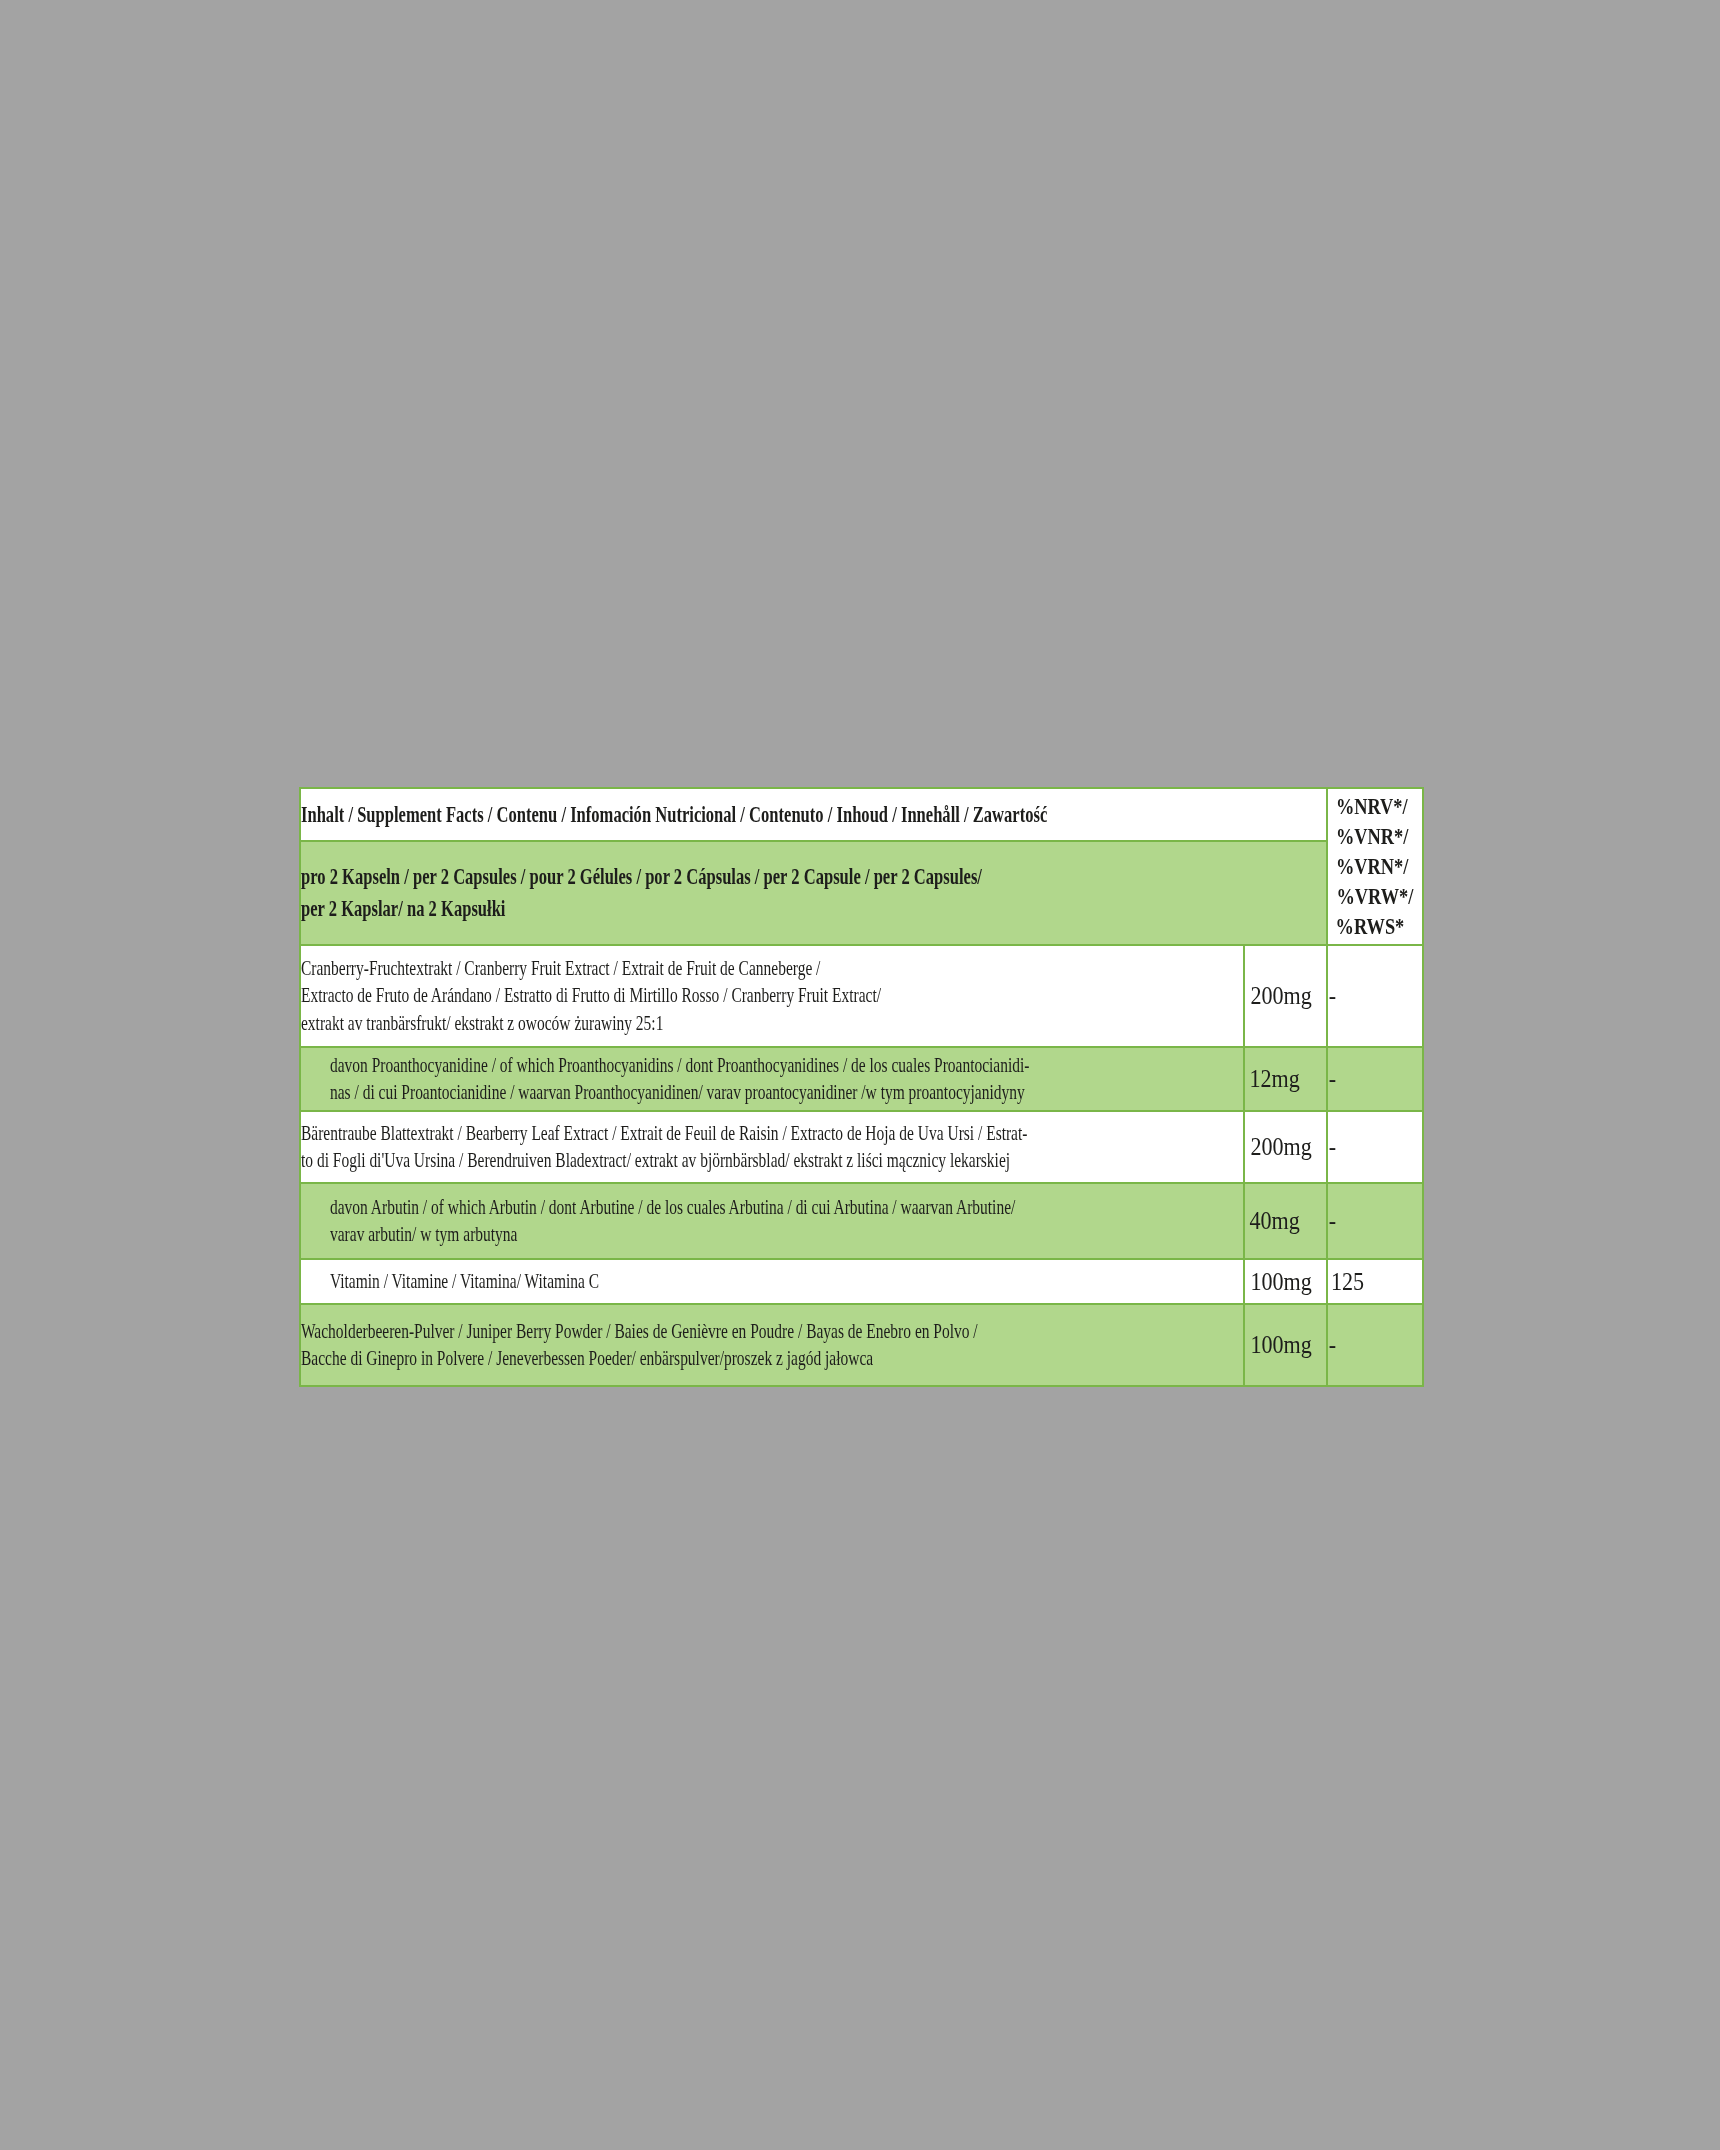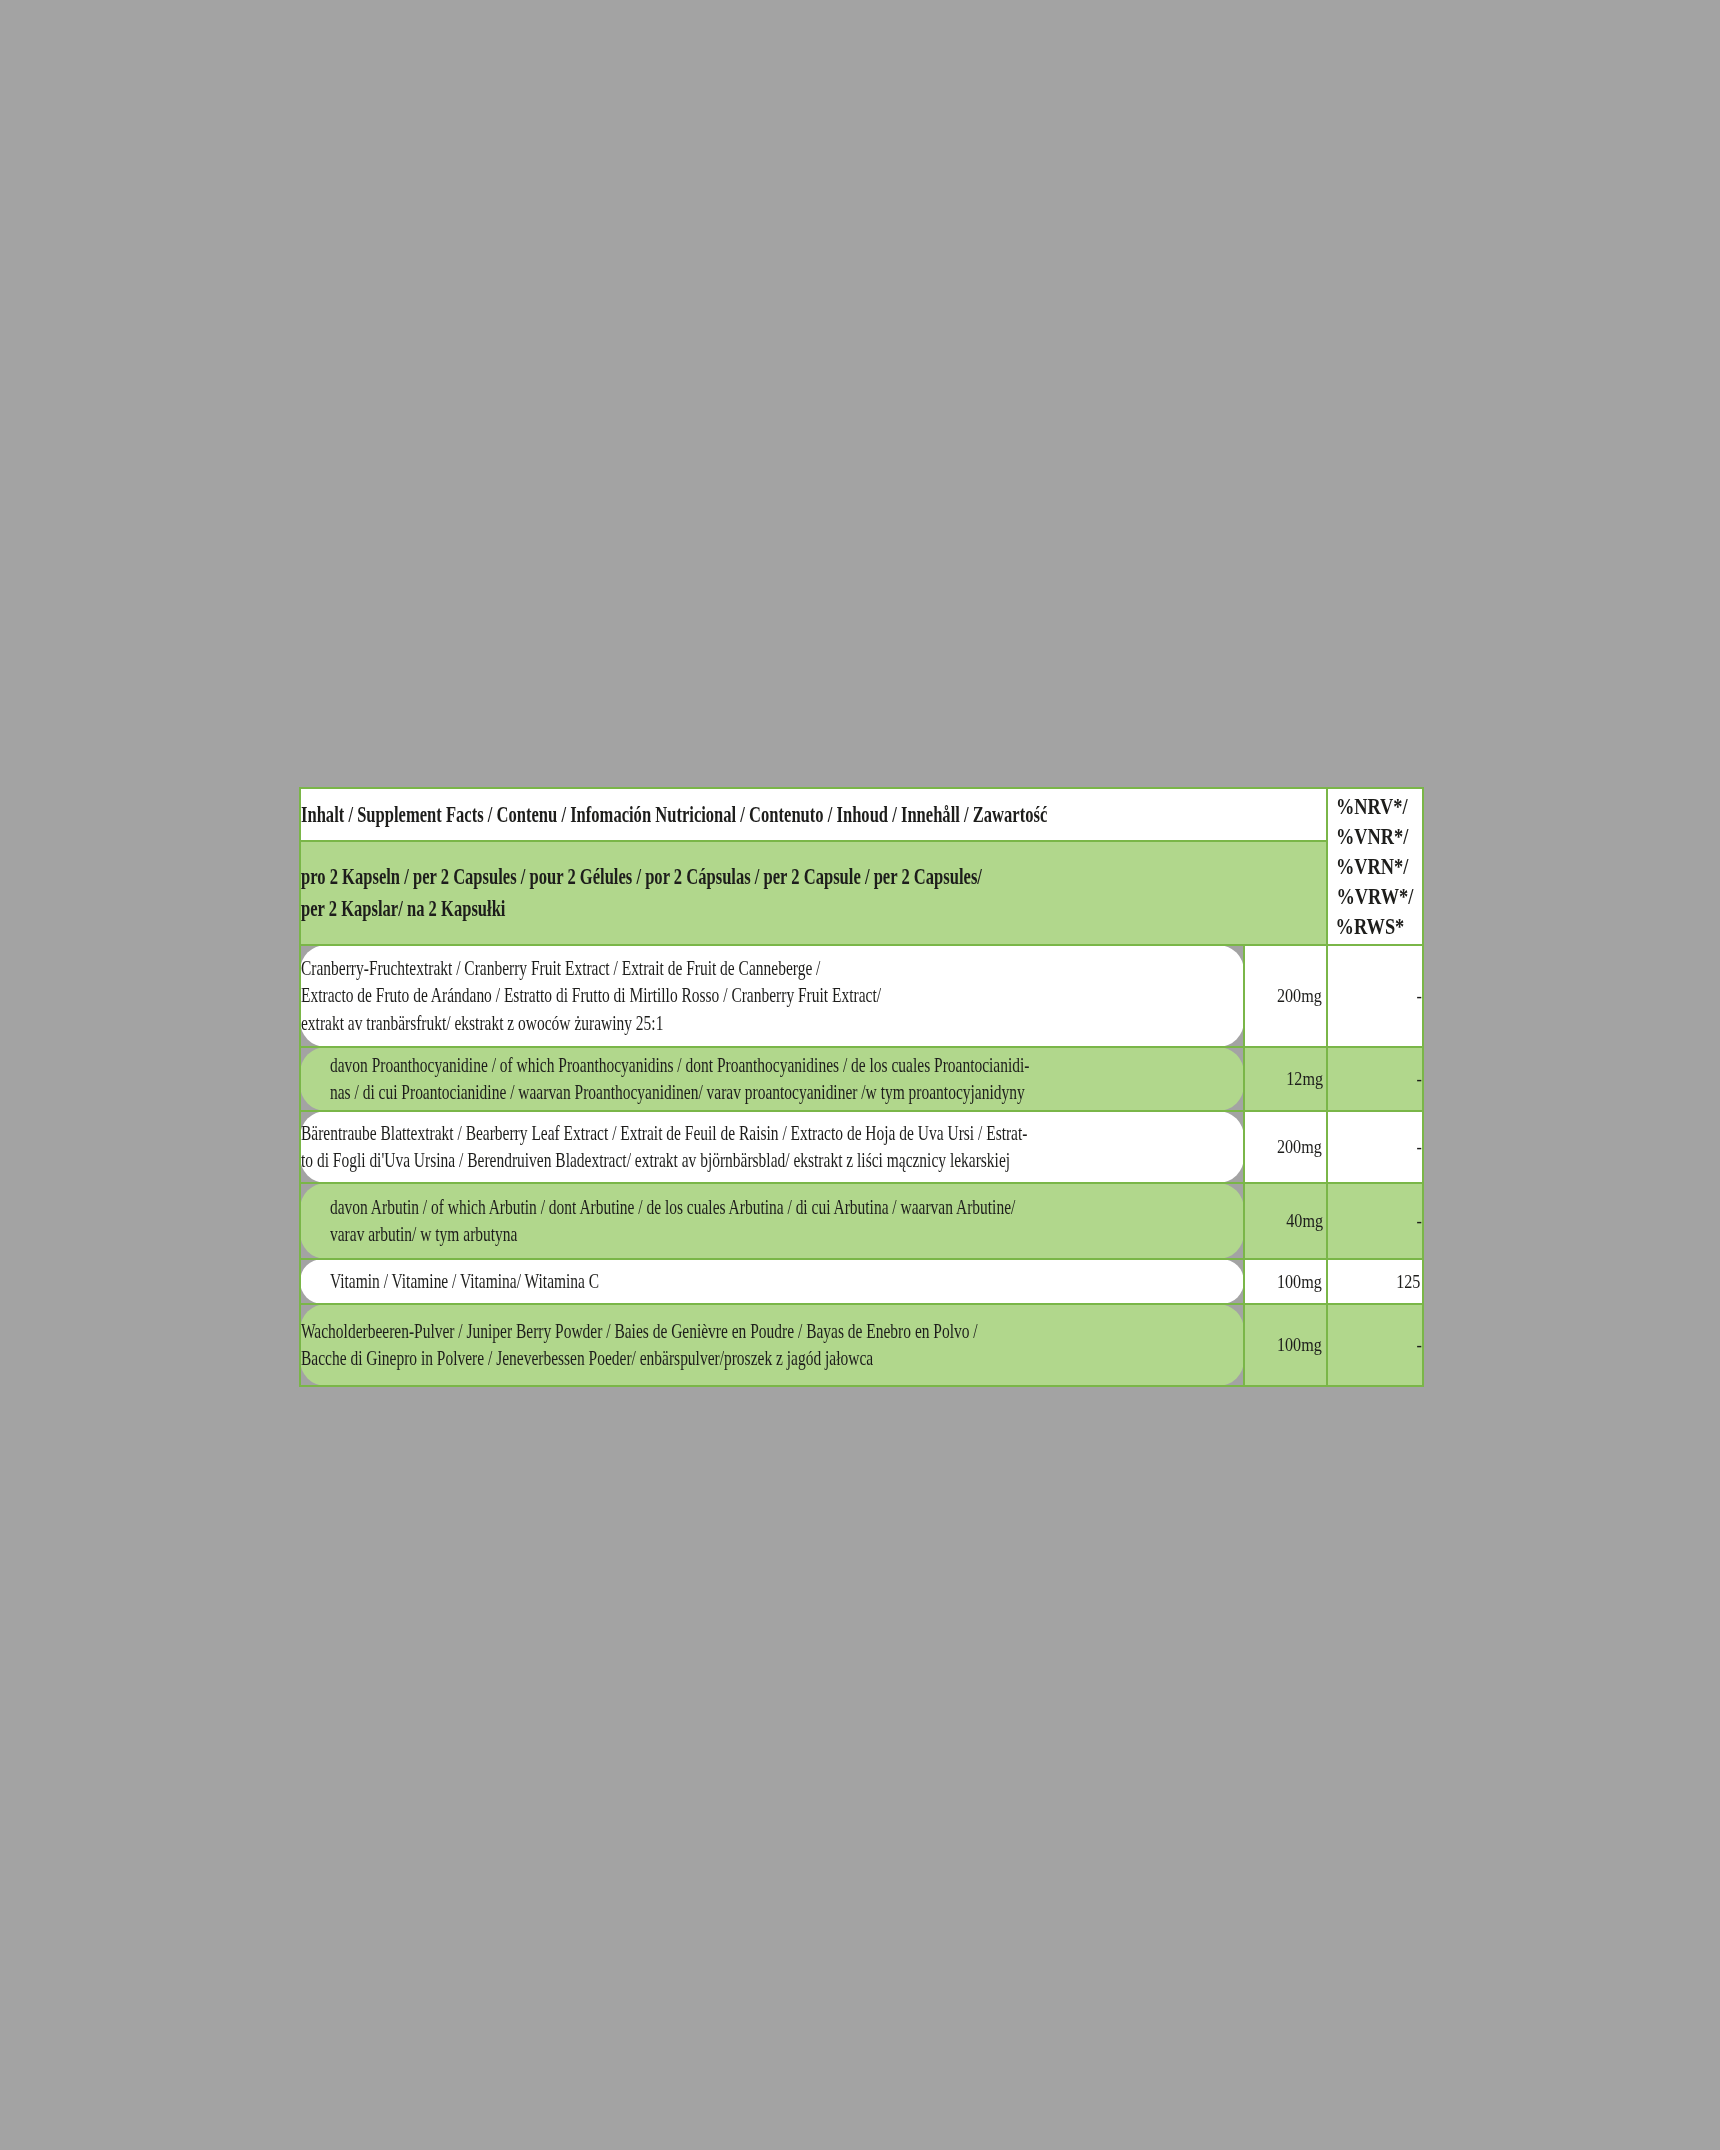--- a/index.html
+++ b/index.html
@@ -73,26 +73,25 @@
     font-weight: 700;
     background: #ffffff;
   }
   td.nrv-head-cell .line { line-height: 30px; text-align: left; }
   td.nrv-head-cell .cond-c { transform: scaleX(0.82); }
 
   
   td.name-cell {
     padding: 3.4px 10.3px;
     font-size: 21.5px;
-    border-radius: 26px;
   }
   td.name-cell.indent { padding-left: 29px; }
   td.amount-cell, td.nrv-cell {
-    text-align: right;
-    font-size: 19px;
+    text-align: left;
+    font-size: 26px;
   }
   tr.h118 td { height: 102px; }
   tr.h74  td { height: 64px; }
   tr.h84  td { height: 72px; }
   tr.h88  td { height: 76px; }
   tr.h52  td { height: 45px; }
   tr.h95  td { height: 82px; }
 </style>
 </head>
 <body>

